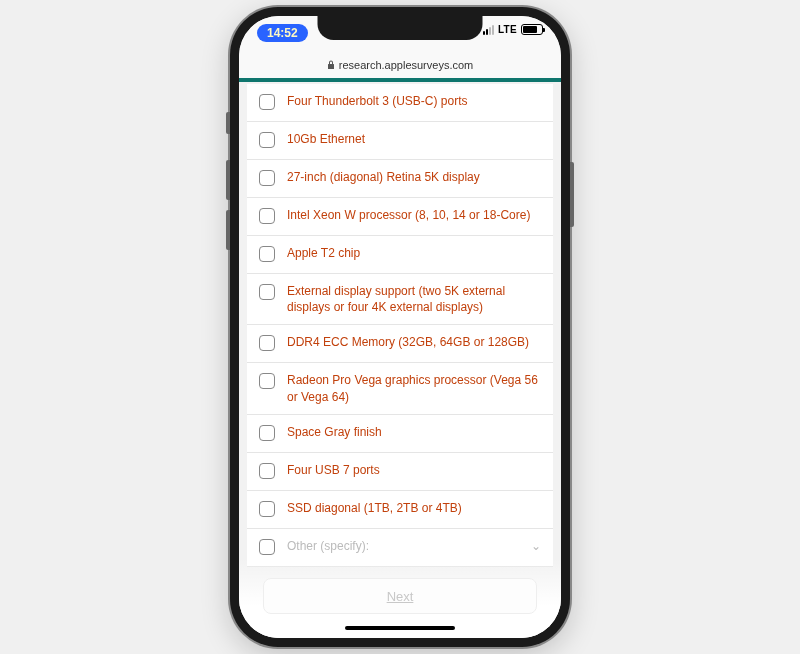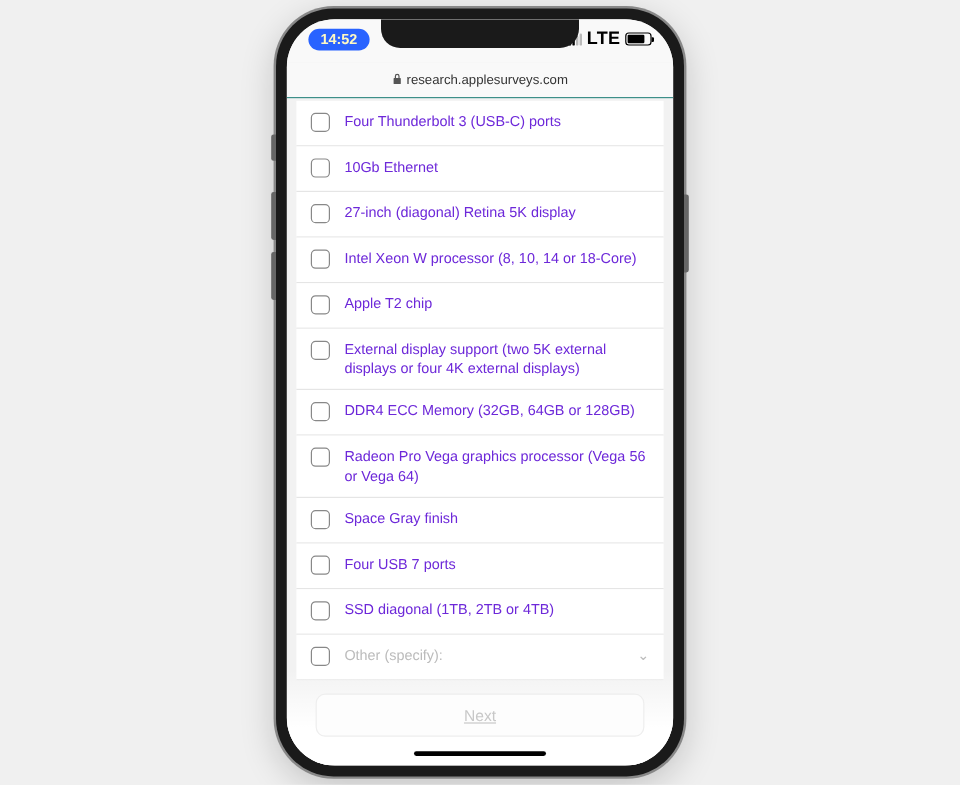--- a/index.html
+++ b/index.html
@@ -86,21 +86,21 @@
 
     .signal-bars {
       display: flex;
       align-items: flex-end;
       gap: 1px;
     }
     .sbar { width:2px; background:#000; border-radius:1px; }
     .sbar.dim { background:#bbb; }
     .sb1{height:4px;} .sb2{height:6px;} .sb3{height:8px;} .sb4{height:10px;}
 
-    .net-label { font-size:15px; font-weight:600; letter-spacing:0.3px; }
+    .net-label { font-size:10px; font-weight:600; letter-spacing:0.3px; }
 
     .battery {
       width: 22px;
       height: 11px;
       border: 1px solid #000;
       border-radius: 3px;
       position: relative;
       padding:1px;
     }
     .battery::after {
@@ -108,21 +108,21 @@
       width:2px; height:4px; background:#000; border-radius:0 1px 1px 0;
     }
     .battery-fill { height:100%; width:80%; background:#000; border-radius:1px; }
 
     .url-bar {
       height: 30px;
       background: #f9f9f9;
       display: flex;
       align-items: center;
       justify-content: center;
-      border-bottom: 1px solid #0f766e;
+      border-bottom: 4px solid #0f766e;
       gap: 4px;
     }
     .lock-icon { font-size:9px; color:#555; }
     .url-text { font-size:11px; color:#333; }
 
     .content {
       height: calc(100% - 66px);
       overflow: hidden;
       position: relative;
       background: #f2f2f2;
@@ -146,21 +146,21 @@
       width: 16px;
       height: 16px;
       border: 1.2px solid #888;
       border-radius: 4px;
       flex-shrink: 0;
       margin-top: 1px;
     }
 
     .item-label {
       font-size: 12px;
-      color: #6d28d9;
+      color: #c2410c;
       line-height: 1.35;
     }
 
     .item-label.faded { color: #bbb; }
 
     .chevron {
       margin-left: auto;
       margin-top: 1px;
       font-size: 12px;
       color: #bbb;

